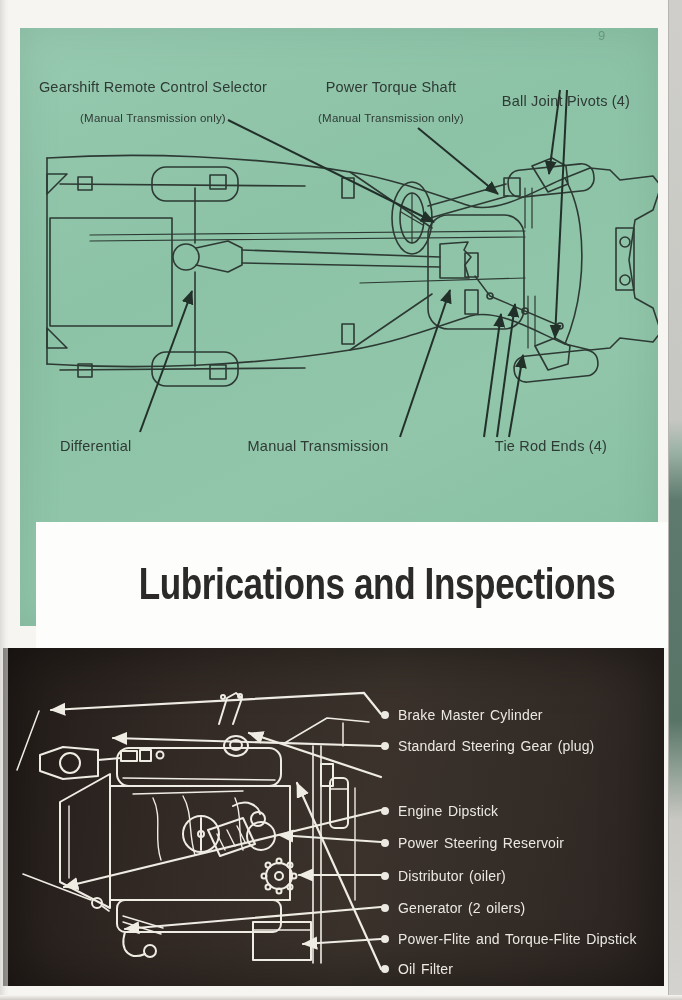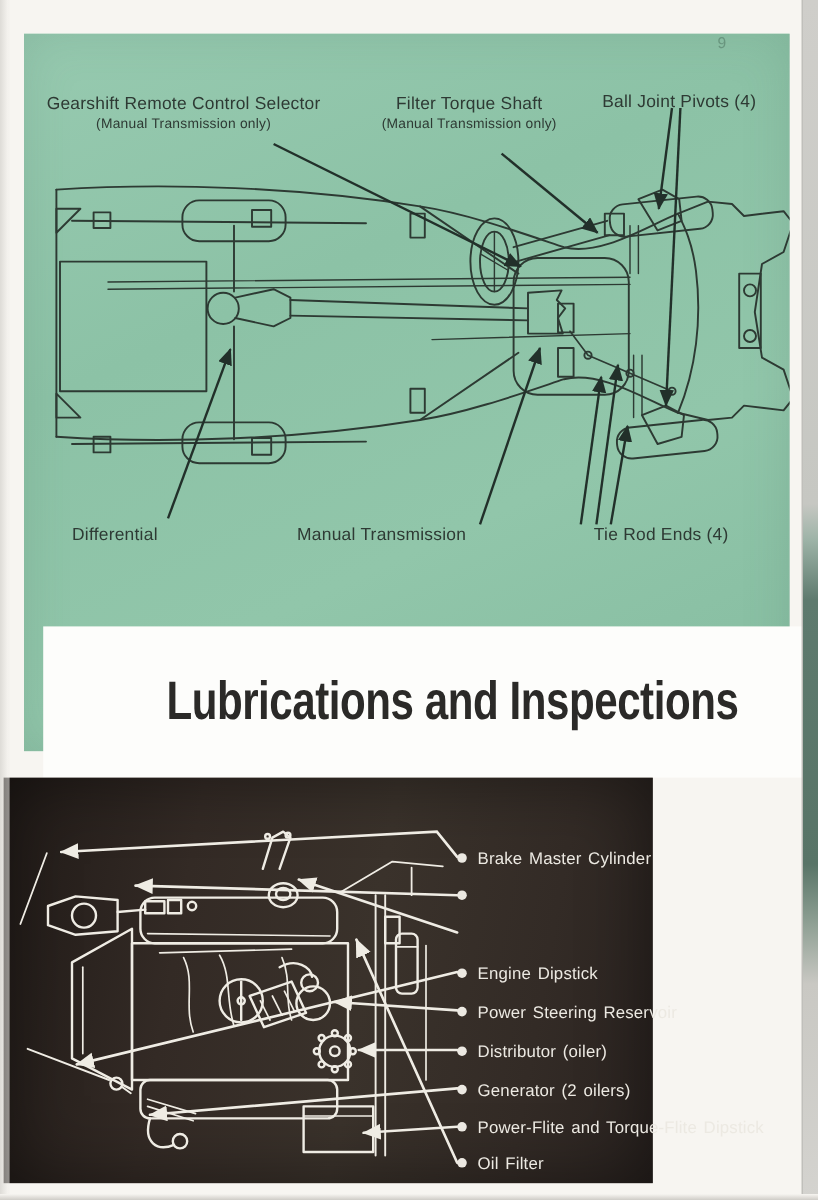--- a/index.html
+++ b/index.html
@@ -36,41 +36,41 @@
     position:absolute;left:20px;top:28px;width:638px;height:598px;
     background:linear-gradient(155deg,#97cab0 0%,#8cc2a6 35%,#91c6aa 65%,#85bca0 100%);
     box-shadow:inset 0 0 40px rgba(70,110,92,.18);
   }
   .teal-block svg{position:absolute;left:0;top:0;}
   .lbl{
     position:absolute;color:#2e3a34;line-height:1.25;
     letter-spacing:.2px;white-space:nowrap;
   }
   .lbl-main{font-size:14.5px;}
-  .lbl-sub{font-size:11.5px;margin-top:1px;}
+  .lbl-sub{font-size:11.5px;margin-top:15px;}
   .t-center{text-align:center;transform:translateX(-50%);}
   .page-num{
     position:absolute;left:598px;top:28px;font-size:13px;
     color:rgba(52,84,68,.38);
   }
   
   .band{
     position:absolute;left:0;top:522px;width:682px;height:126px;
     background:#fdfdfb;
     margin-left:36px;
   }
   .band h1{
     margin:0;position:absolute;left:50%;top:36px;
     transform:translateX(-50%) scaleX(.78);
     font-size:45px;font-weight:bold;letter-spacing:-.5px;
     color:#2b2a28;white-space:nowrap;
   }
   
   .dark-block{
-    position:absolute;left:3px;top:648px;width:541px;height:338px;
+    position:absolute;left:3px;top:648px;width:661px;height:338px;
     background:linear-gradient(100deg,#211b18 0%,#332a25 28%,#3a322b 55%,#332b26 80%,#2a2320 100%);
     box-shadow:inset 0 0 60px rgba(0,0,0,.45);
   }
   .dark-block svg{position:absolute;left:0;top:0;}
   .lube-item{
     position:absolute;display:flex;align-items:center;height:22px;
     color:#ece9e2;font-size:14px;letter-spacing:.15px;word-spacing:1.5px;
     white-space:nowrap;
   }
   .lube-item .dot{
@@ -166,24 +166,24 @@
         <path d="M477,409 L495,276" marker-end="url(#ahd)"></path>
         <path d="M489,409 L503,327" marker-end="url(#ahd)"></path>
       </g>
     </svg>
 
     <div class="lbl t-center" style="left:133px;top:50px">
       <div class="lbl-main">Gearshift Remote Control Selector</div>
       <div class="lbl-sub">(Manual Transmission only)</div>
     </div>
     <div class="lbl t-center" style="left:371px;top:50px">
-      <div class="lbl-main">Filter Torque Shaft</div>
+      <div class="lbl-main">Power Torque Shaft</div>
       <div class="lbl-sub">(Manual Transmission only)</div>
     </div>
-    <div class="lbl lbl-main t-center" style="left:546px;top:48px">Ball Joint Pivots (4)</div>
+    <div class="lbl lbl-main t-center" style="left:546px;top:64px">Ball Joint Pivots (4)</div>
     <div class="lbl lbl-main" style="left:40px;top:409px">Differential</div>
     <div class="lbl lbl-main t-center" style="left:298px;top:409px">Manual Transmission</div>
     <div class="lbl lbl-main t-center" style="left:531px;top:409px">Tie Rod Ends (4)</div>
   </div>
 
   <div class="page-num">9</div>
 
   <div class="band">
     <h1>Lubrications and Inspections</h1>
   </div>
@@ -289,20 +289,21 @@
         <path d="M378,321 L294,135" marker-end="url(#ahw)"></path>
       </g>
     </svg>
 
     <div class="lube-item" style="left:378px;top:56px">
         <span class="dot"></span>
         <span>Brake Master Cylinder</span>
       </div>
     <div class="lube-item" style="left:378px;top:87px">
         <span class="dot"></span>
+        <span>Standard Steering Gear (plug)</span>
       </div>
     <div class="lube-item" style="left:378px;top:152px">
         <span class="dot"></span>
         <span>Engine Dipstick</span>
       </div>
     <div class="lube-item" style="left:378px;top:184px">
         <span class="dot"></span>
         <span>Power Steering Reservoir</span>
       </div>
     <div class="lube-item" style="left:378px;top:217px">

